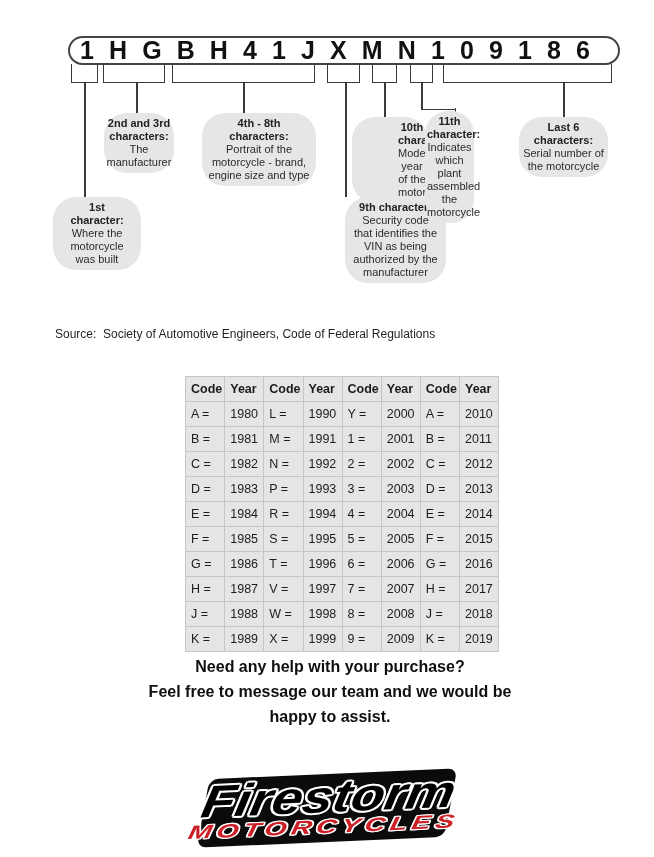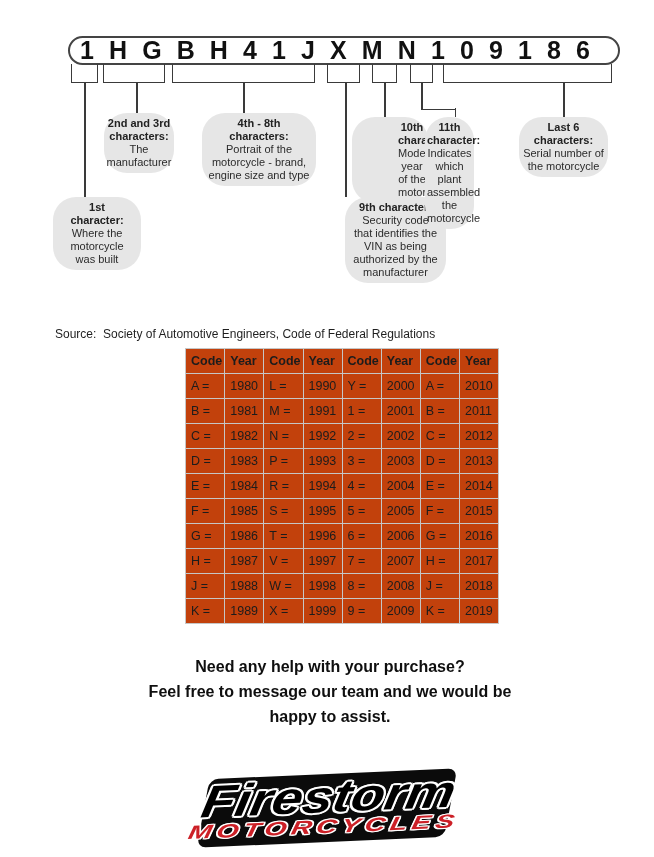--- a/index.html
+++ b/index.html
@@ -35,28 +35,28 @@
   
   .lbox{position:absolute;background:#e6e6e6;text-align:center;font-size:11px;
         line-height:13px;color:#2b2b2b;padding:4px 2px;box-sizing:border-box;border-radius:23px;}
   .lbox b{display:block;white-space:pre-line;font-weight:bold;color:#222;}
   .lbox span{display:block;white-space:pre-line;}
   .lb1{left:53px;top:197px;width:88px;}
   .lb2{left:104px;top:113px;width:70px;}
   .lb3{left:202px;top:113px;width:114px;}
   .lb4{left:301px;top:197px;width:101px;margin-left:44px;}
   .lb5{left:352px;top:117px;width:76px;padding-left:46px;}
-  .lb6{left:425px;top:117px;width:49px;}
+  .lb6{left:425px;top:111px;width:49px;}
   .lb7{left:519px;top:117px;width:89px;}
 
   
   .source{position:absolute;left:55px;top:299px;font-size:12px;color:#1f1f1f;white-space:pre;margin-top:28px;}
 
   
-  .yt{position:absolute;left:185px;top:348px;border-collapse:collapse;background:#c2410c;}
+  .yt{position:absolute;left:185px;top:376px;border-collapse:collapse;background:#e5e5e5;}
   .yt th,.yt td{border:1px solid #c6c6c6;font-size:12.5px;text-align:left;
                 padding:5px 2px 5px 5px;width:31px;color:#1c1c1c;white-space:nowrap;}
   .yt th{font-weight:bold;}
 
   
   .help{position:absolute;left:3px;top:654px;width:654px;text-align:center;
         font-weight:bold;font-size:16px;line-height:25px;color:#0f0f0f;}
 
   
   .logo-wrap{position:absolute;left:0;top:765px;width:654px;height:86px;

